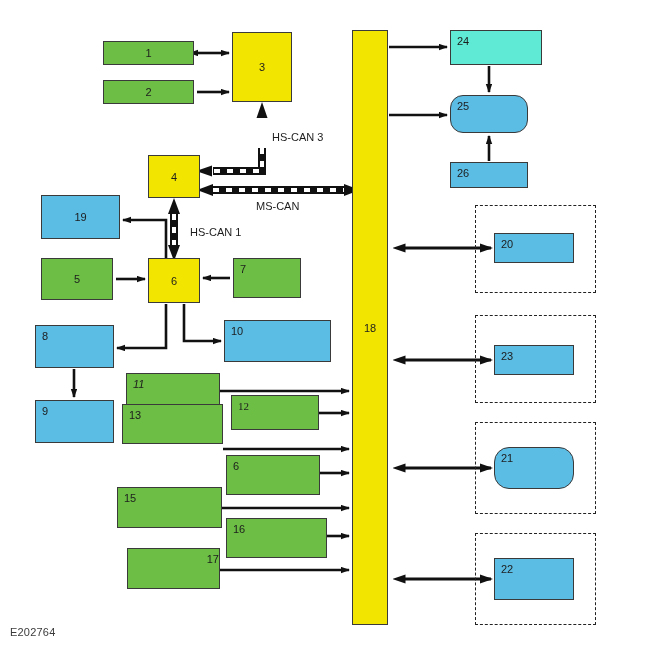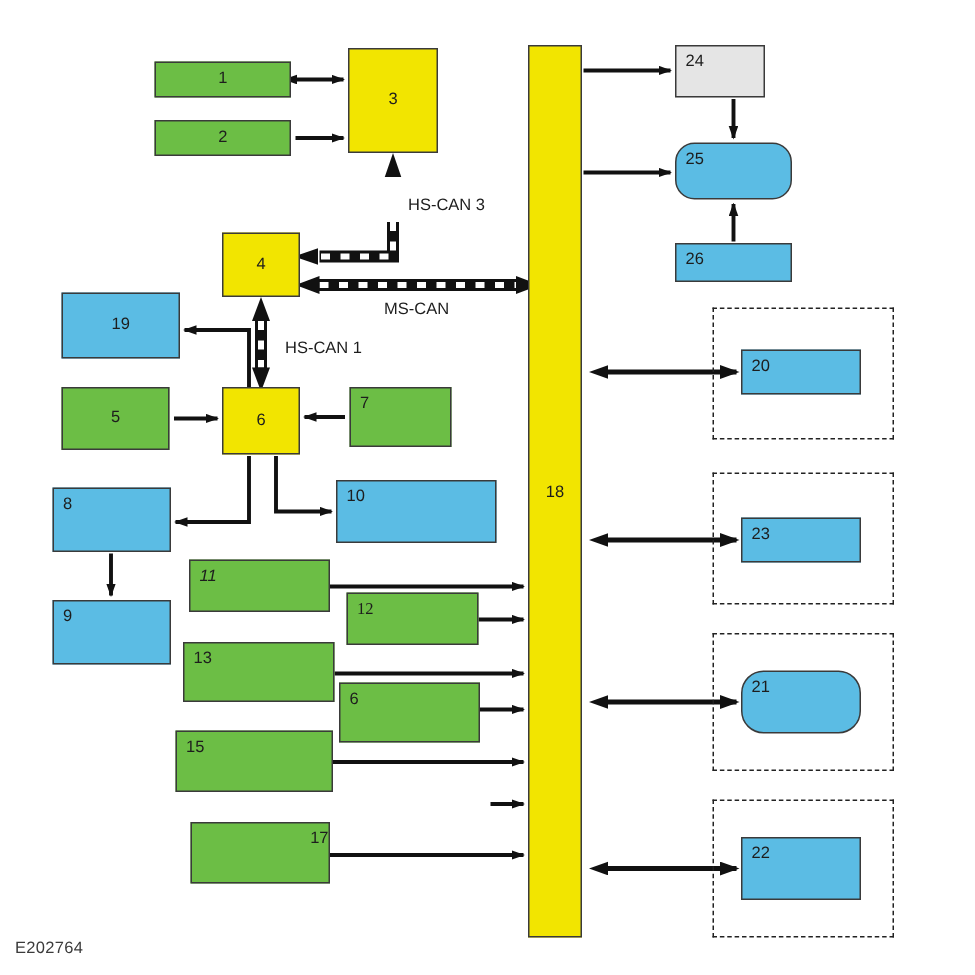--- a/index.html
+++ b/index.html
@@ -218,48 +218,51 @@
   </div>
   <div class="node lbl-tl" style="left:224px; top:320px; width:107px; height:42px; background:#5bbce4;">
     <span class="node-label">10</span>
   </div>
   <div class="node lbl-tl" style="left:126px; top:373px; width:94px; height:35px; background:#6cbe45;font-style:italic;">
     <span class="node-label">11</span>
   </div>
   <div class="node lbl-tl" style="left:231px; top:395px; width:88px; height:35px; background:#6cbe45;font-family:Liberation Serif, serif;">
     <span class="node-label">12</span>
   </div>
-  <div class="node lbl-tl" style="left:122px; top:428px; width:101px; height:40px; background:#6cbe45;">
+  <div class="node lbl-tl" style="left:122px; top:404px; width:101px; height:40px; background:#6cbe45;">
     <span class="node-label">13</span>
   </div>
   <div class="node lbl-tl" style="left:226px; top:455px; width:94px; height:40px; background:#6cbe45;">
     <span class="node-label">6</span>
   </div>
   <div class="node lbl-tl" style="left:117px; top:487px; width:105px; height:41px; background:#6cbe45;">
     <span class="node-label">15</span>
   </div>
+  <div class="node lbl-tl" style="left:226px; top:518px; width:101px; height:40px; background:#6cbe45;">
+    <span class="node-label">16</span>
+  </div>
   <div class="node lbl-tc" style="left:127px; top:548px; width:93px; height:41px; background:#6cbe45;">
     <span class="node-label">17</span>
   </div>
   <div class="node lbl-center" style="left:41px; top:195px; width:79px; height:44px; background:#5bbce4;">
     <span class="node-label">19</span>
   </div>
   <div class="node lbl-tl" style="left:494px; top:233px; width:80px; height:30px; background:#5bbce4;">
     <span class="node-label">20</span>
   </div>
   <div class="node lbl-tl" style="left:494px; top:447px; width:80px; height:42px; background:#5bbce4;border-radius:15px;">
     <span class="node-label">21</span>
   </div>
   <div class="node lbl-tl" style="left:494px; top:558px; width:80px; height:42px; background:#5bbce4;">
     <span class="node-label">22</span>
   </div>
   <div class="node lbl-tl" style="left:494px; top:345px; width:80px; height:30px; background:#5bbce4;">
     <span class="node-label">23</span>
   </div>
-  <div class="node lbl-tl" style="left:450px; top:30px; width:60px; height:35px; background:#e5e5e5;padding-left:47px;">
+  <div class="node lbl-tl" style="left:450px; top:30px; width:92px; height:35px; background:#5eead4;padding-left:47px;">
     <span class="node-label">24</span>
   </div>
   <div class="node lbl-tl" style="left:450px; top:95px; width:78px; height:38px; background:#5bbce4;border-radius:13px;">
     <span class="node-label">25</span>
   </div>
   <div class="node lbl-tl" style="left:450px; top:162px; width:78px; height:26px; background:#5bbce4;">
     <span class="node-label">26</span>
   </div>
 
   <span class="bus-label" style="left:272px; top:131px;">HS-CAN 3</span>

